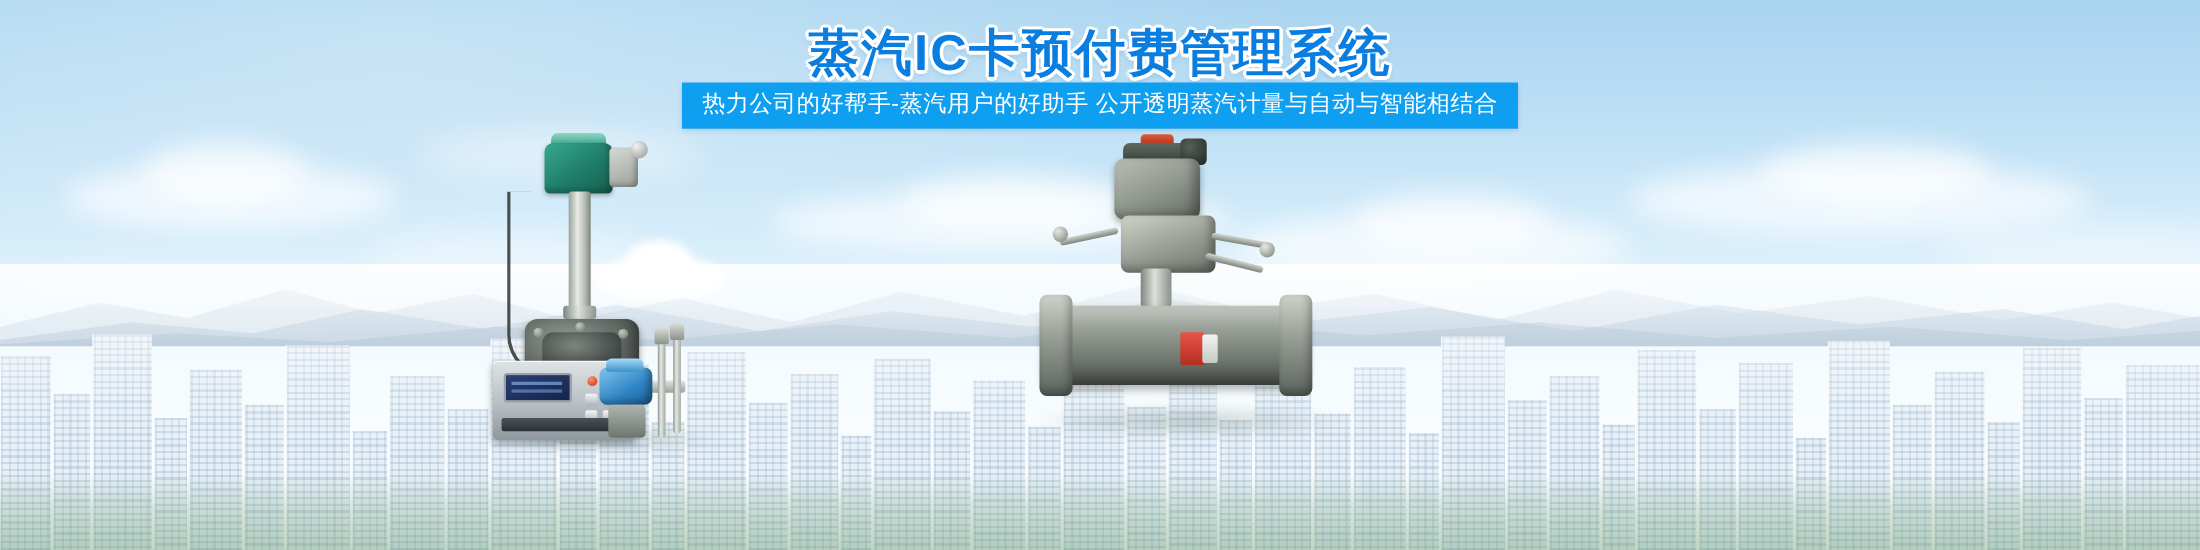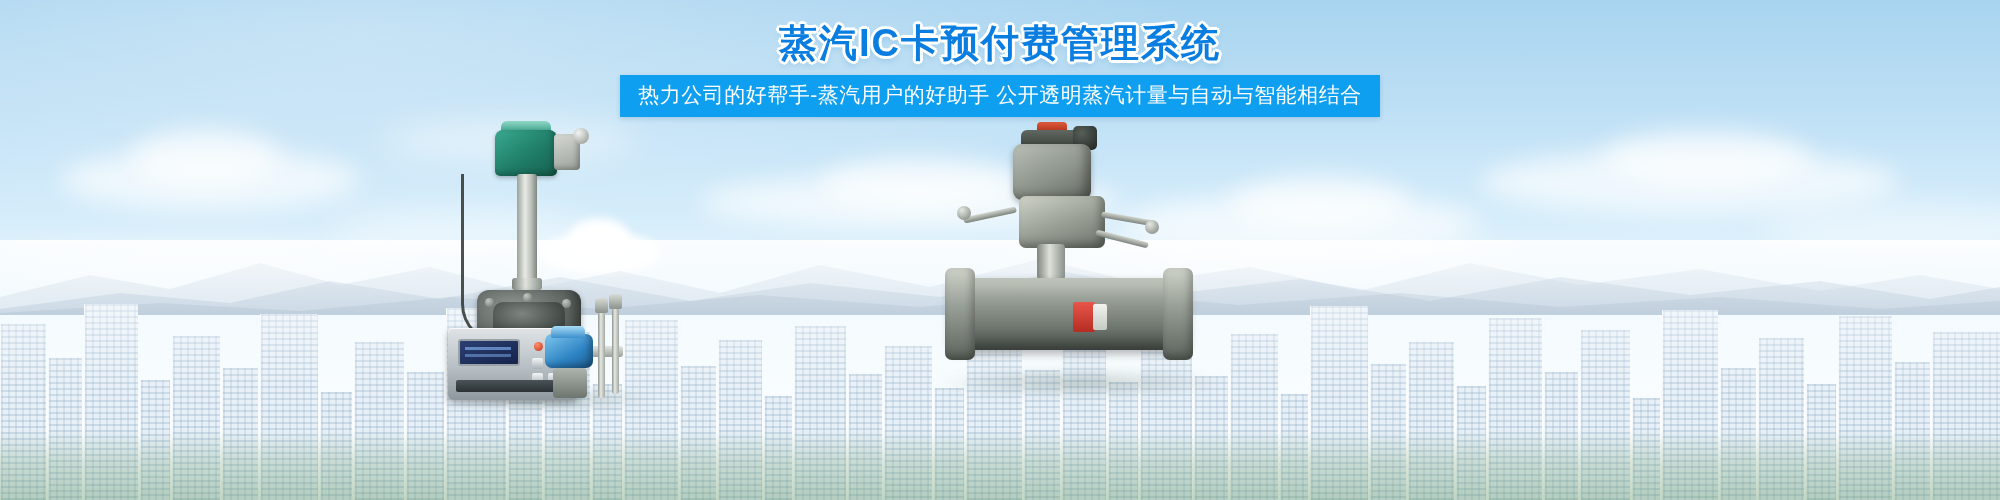--- a/index.html
+++ b/index.html
@@ -86,21 +86,21 @@
     background:linear-gradient(to bottom, rgba(150,185,150,0) 0%, rgba(135,175,135,.30) 45%, rgba(120,165,125,.45) 100%);
   }
 
   
   .title-wrap {
     position:absolute; left:0; right:0; top:18px;
     text-align:center; z-index:40;
   }
   .title {
     display:inline-block;
-    font-size:38px; font-weight:bold; letter-spacing:2px;
+    font-size:46px; font-weight:bold; letter-spacing:2px;
     color:#0a7de0;
     text-shadow:
       -2px -2px 0 #fff,  2px -2px 0 #fff,
       -2px  2px 0 #fff,  2px  2px 0 #fff,
       -3px  0   0 #fff,  3px  0   0 #fff,
        0   -3px 0 #fff,  0    3px 0 #fff,
        0    4px 6px rgba(10,110,190,.25);
   }
 
   

